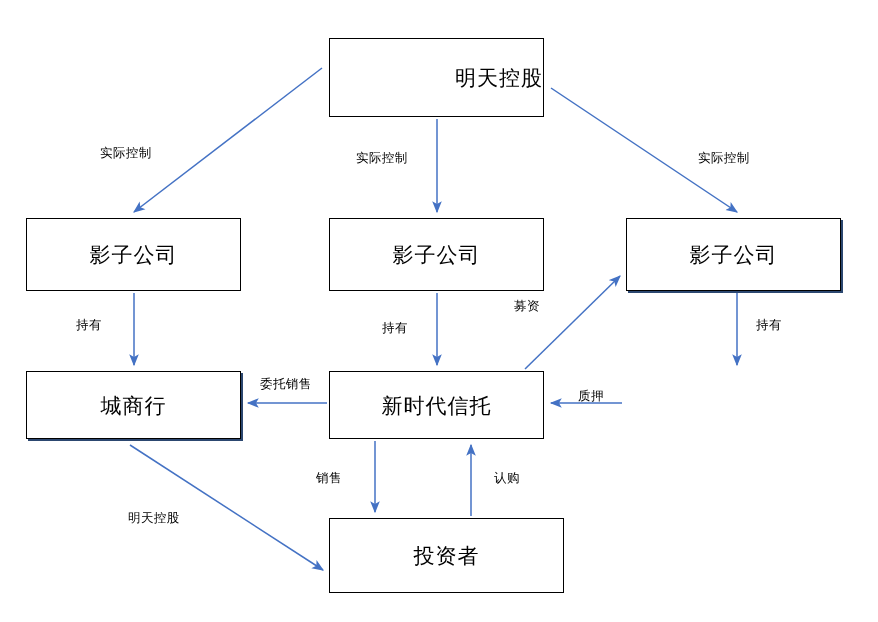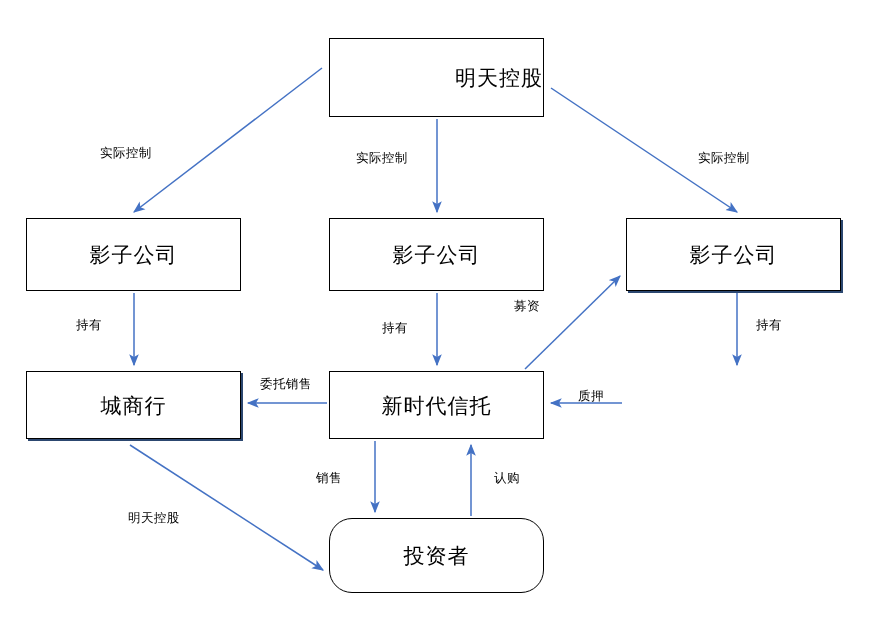--- a/index.html
+++ b/index.html
@@ -110,21 +110,21 @@
 
   <div class="node-box shadowed" style="left:26px; top:371px; width:215px; height:68px;">
     <span class="node-label">城商行</span>
   </div>
 
   <div class="node-box" style="left:329px; top:371px; width:215px; height:68px;">
     <span class="node-label">新时代信托</span>
   </div>
 
 
-  <div class="node-box" style="left:329px; top:518px; width:215px; height:75px;border-radius:23px;">
+  <div class="node-box" style="left:329px; top:518px; width:235px; height:75px;">
     <span class="node-label">投资者</span>
   </div>
 
   <div class="edge-label" style="left:100px; top:147px;">实际控制</div>
 
   <div class="edge-label" style="left:356px; top:152px;">实际控制</div>
 
   <div class="edge-label" style="left:698px; top:152px;">实际控制</div>
 
   <div class="edge-label" style="left:76px; top:319px;">持有</div>

